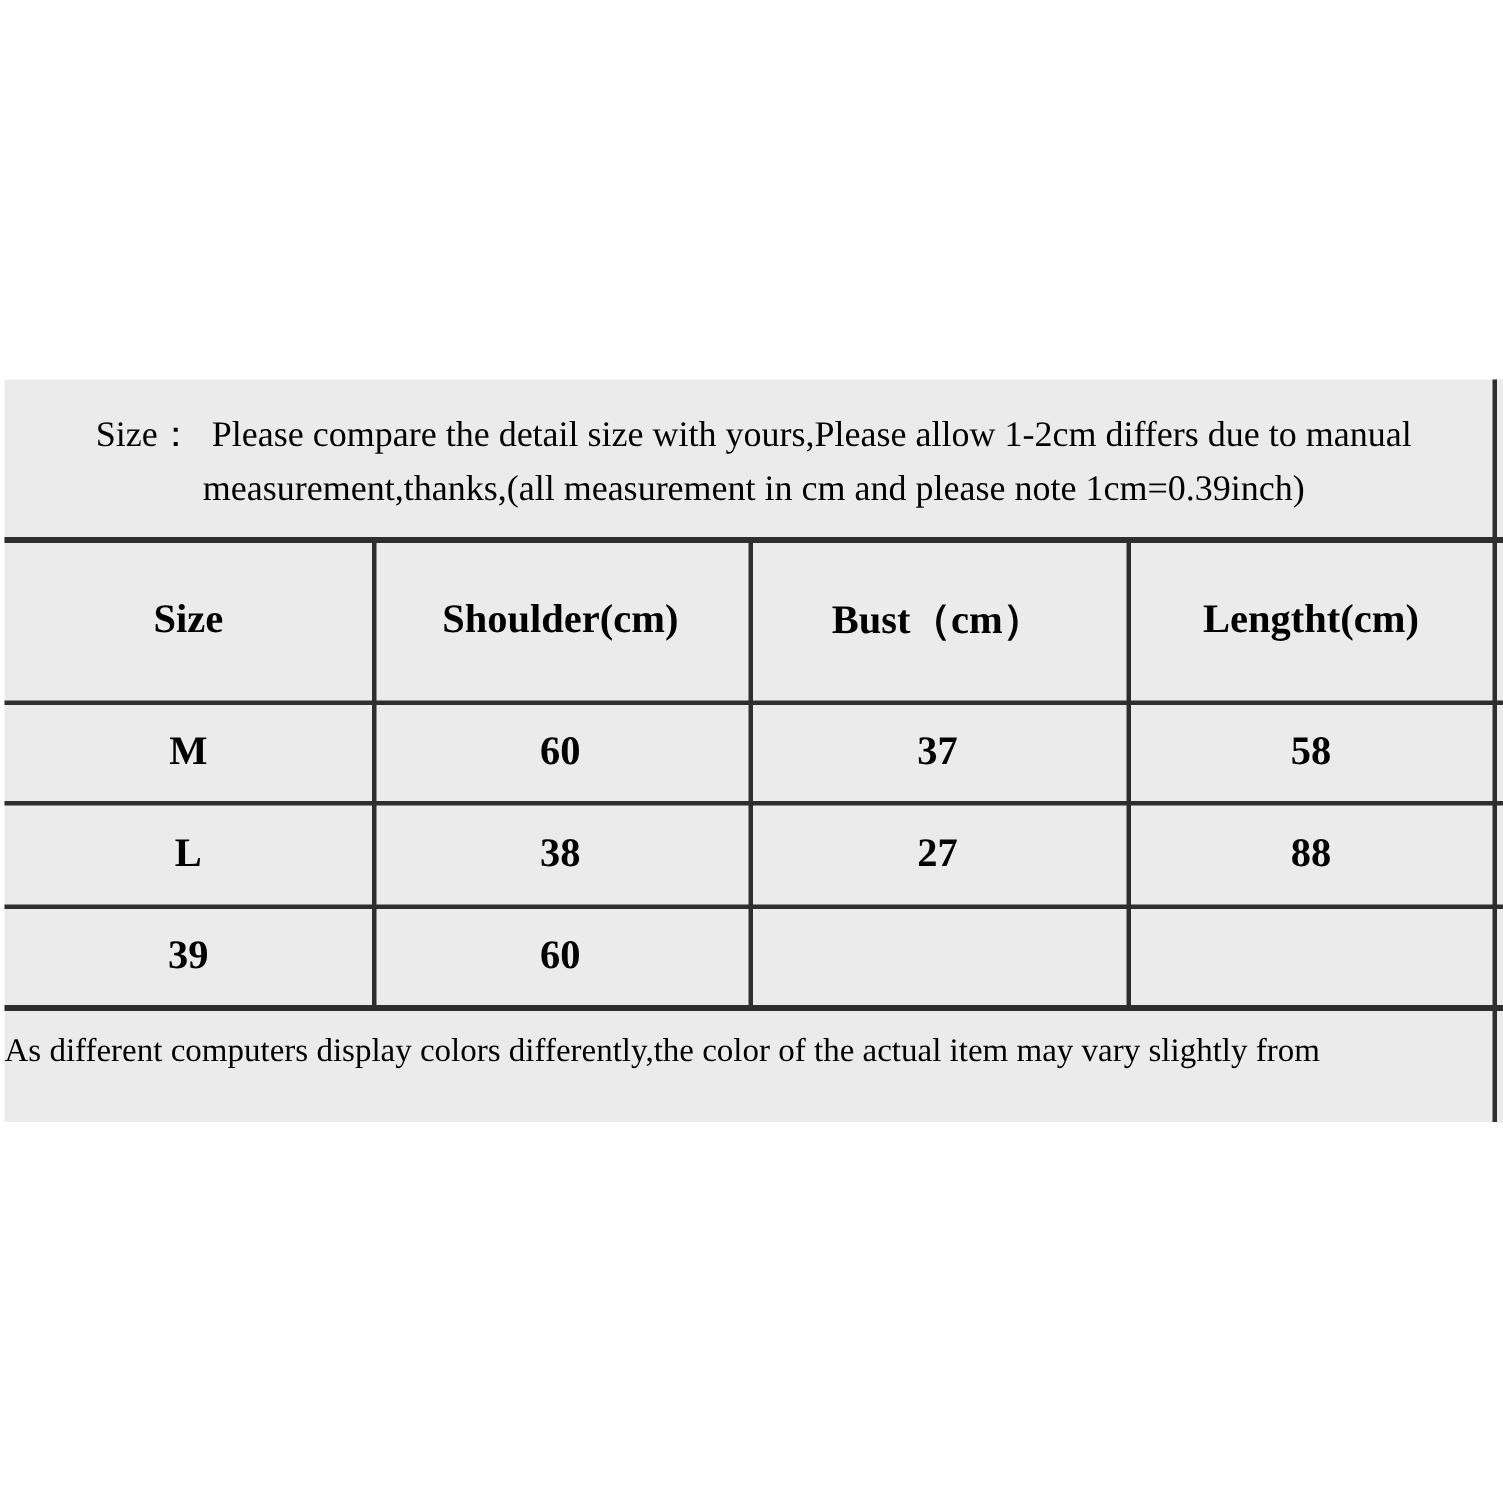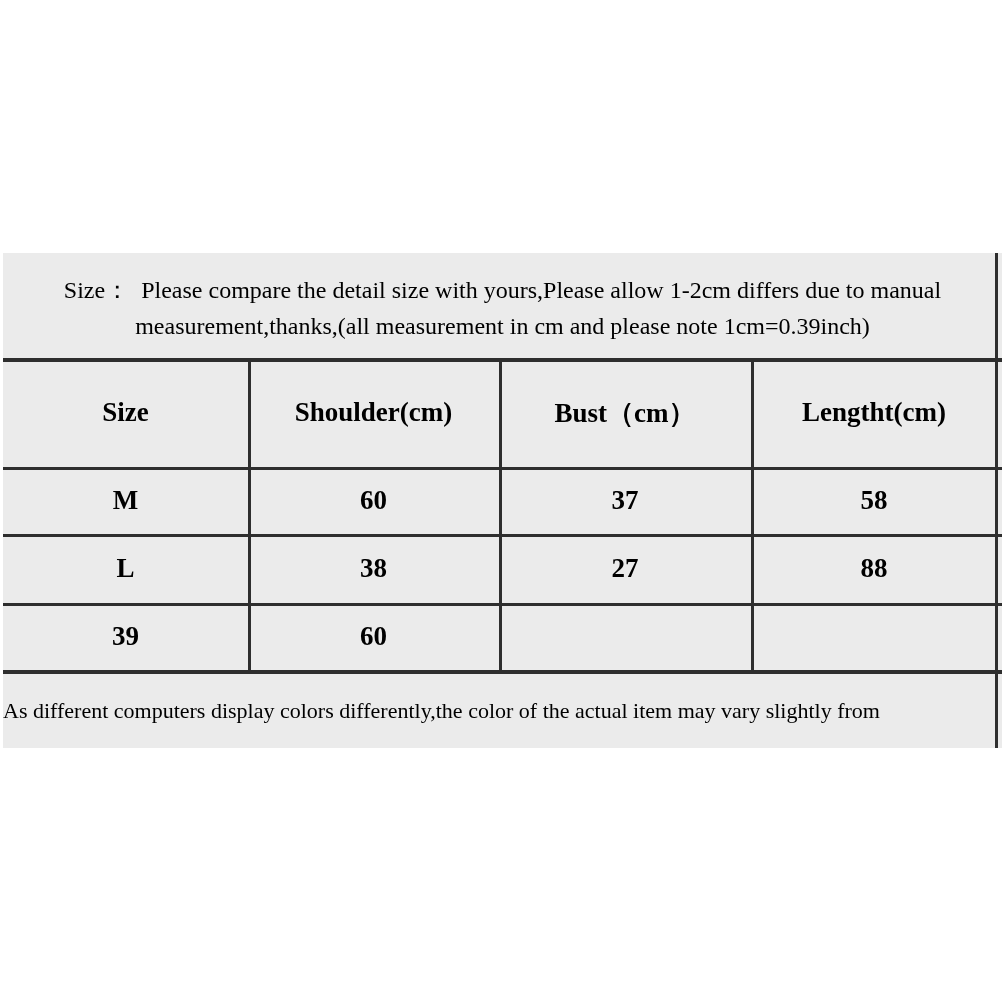--- a/index.html
+++ b/index.html
@@ -83,21 +83,21 @@
   .v2 { left: 496px; top: 105px; height: 316px; }
   .v3 { left: 748px; top: 105px; height: 316px; }
   .v4 { left: 992px; top: 0; height: 495px; }
   
   .footer {
     position: absolute;
     left: 0;
     top: 421px;
     width: 859px;
     height: 74px;
-    padding-top: 20px;
+    padding-top: 9px;
     box-sizing: border-box;
     text-align: center;
   }
   .footer .line {
     font-size: 22px;
     line-height: 34px;
     white-space: nowrap;
   }
 </style>
 </head>

